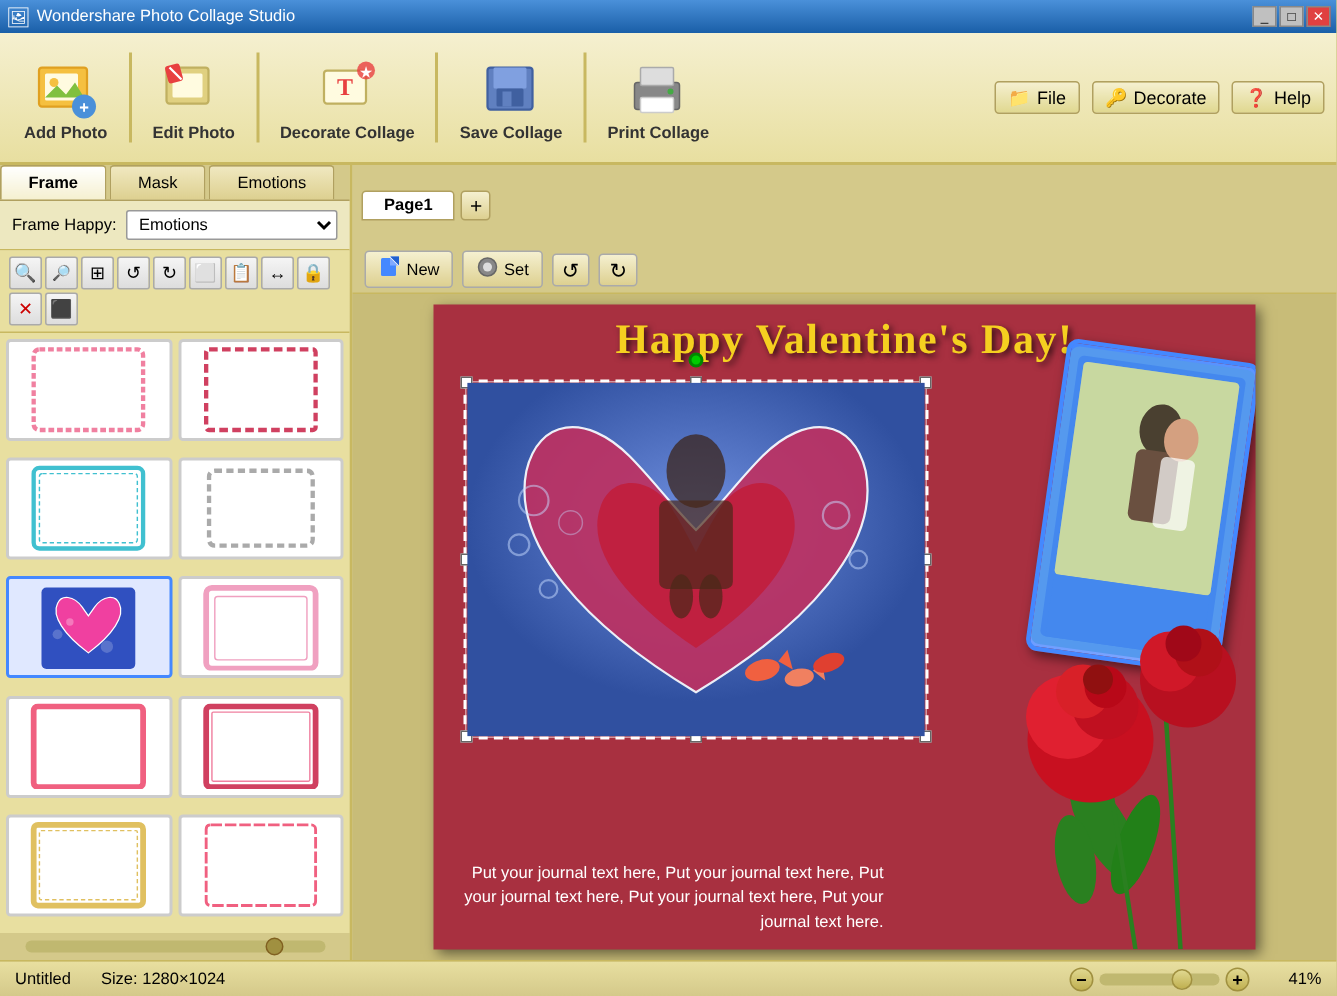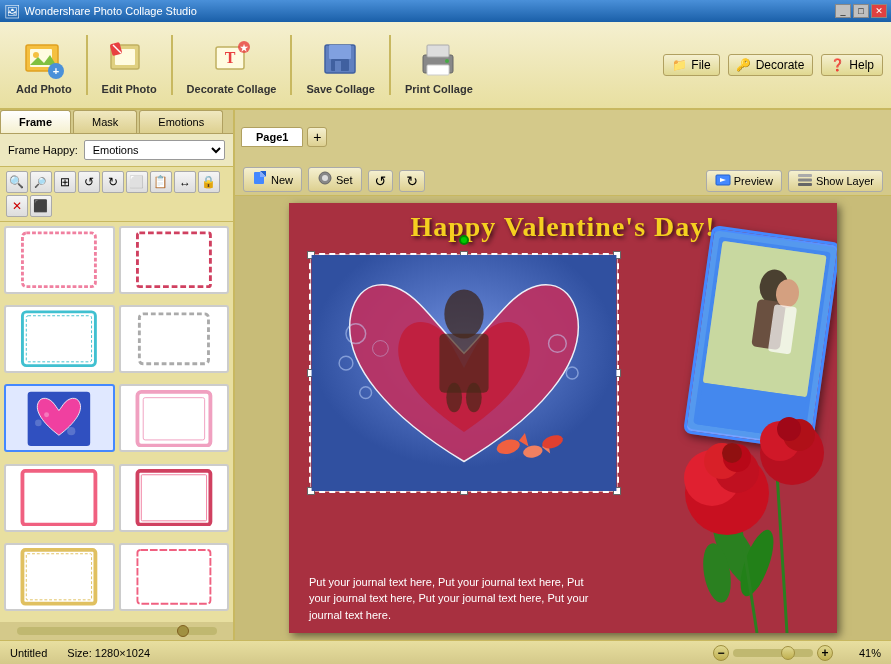--- a/index.html
+++ b/index.html
@@ -155,21 +155,21 @@
     .page-tab.active { background: white; }
     .add-page-btn {
       width: 20px; height: 20px; border: 1px solid #b0a060;
       background: linear-gradient(to bottom, #f5f0d0, #ddd090);
       display: flex; align-items: center; justify-content: center;
       cursor: pointer; font-size: 14px; border-radius: 3px;
     }
 
     
     #canvas-toolbar {
-      display: flex; align-items: flex-end; gap: 6px;
+      display: flex; align-items: center; gap: 6px;
       padding: 3px 8px; background: #d4c98a;
       border-bottom: 1px solid #c8b860;
     }
     .canvas-tool-btn {
       display: flex; align-items: center; gap: 3px;
       padding: 2px 8px; border: 1px solid #aaa;
       background: linear-gradient(to bottom, #f5f0d0, #ddd090);
       border-radius: 3px; cursor: pointer; font-size: 11px;
     }
     .canvas-tool-icon { font-size: 14px; }
@@ -243,20 +243,21 @@
       transform: rotate(8deg);
       box-shadow: 3px 3px 8px rgba(0,0,0,0.5);
       overflow: hidden;
     }
 
     
     #text-box {
       position: absolute; bottom: 10px; left: 20px;
       width: 280px; color: white; font-size: 11px;
       line-height: 1.5;
+      text-align: right;
     }
 
     
     #statusbar {
       height: 24px; background: linear-gradient(to bottom, #e8dfa0, #d4c98a);
       border-top: 1px solid #c8b860;
       display: flex; align-items: center; padding: 0 10px;
       gap: 20px; font-size: 11px;
     }
     #zoom-controls {
@@ -517,41 +518,20 @@
         <span class="canvas-tool-icon">
           <svg width="16" height="16" viewBox="0 0 16 16">
             <circle cx="8" cy="8" r="6" fill="#888" stroke="#666" stroke-width="1"></circle>
             <circle cx="8" cy="8" r="3" fill="#ddd"></circle>
           </svg>
         </span>
         <span>Set</span>
       </div>
       <div class="canvas-tool-btn" style="padding: 2px 6px; font-size:14px;">↺</div>
       <div class="canvas-tool-btn" style="padding: 2px 6px; font-size:14px;">↻</div>
-      <div id="canvas-toolbar-right">
-        <div class="preview-btn">
-          <span>
-            <svg width="16" height="14" viewBox="0 0 16 14">
-              <rect x="1" y="2" width="14" height="10" rx="1" fill="#4488ff" stroke="#2260cc" stroke-width="1"></rect>
-              <polygon points="5,5 5,9 11,7" fill="white"></polygon>
-            </svg>
-          </span>
-          <span>Preview</span>
-        </div>
-        <div class="preview-btn">
-          <span>
-            <svg width="16" height="14" viewBox="0 0 16 14">
-              <rect x="1" y="1" width="14" height="3" rx="1" fill="#aaa"></rect>
-              <rect x="1" y="5.5" width="14" height="3" rx="1" fill="#888"></rect>
-              <rect x="1" y="10" width="14" height="3" rx="1" fill="#666"></rect>
-            </svg>
-          </span>
-          <span>Show Layer</span>
-        </div>
-      </div>
     </div>
 
     <div id="canvas-wrapper">
       <div id="canvas">
 
         <div class="canvas-title">Happy Valentine's Day!</div>
 
         <div id="heart-frame">
 
           <div class="handle rotate"></div>

